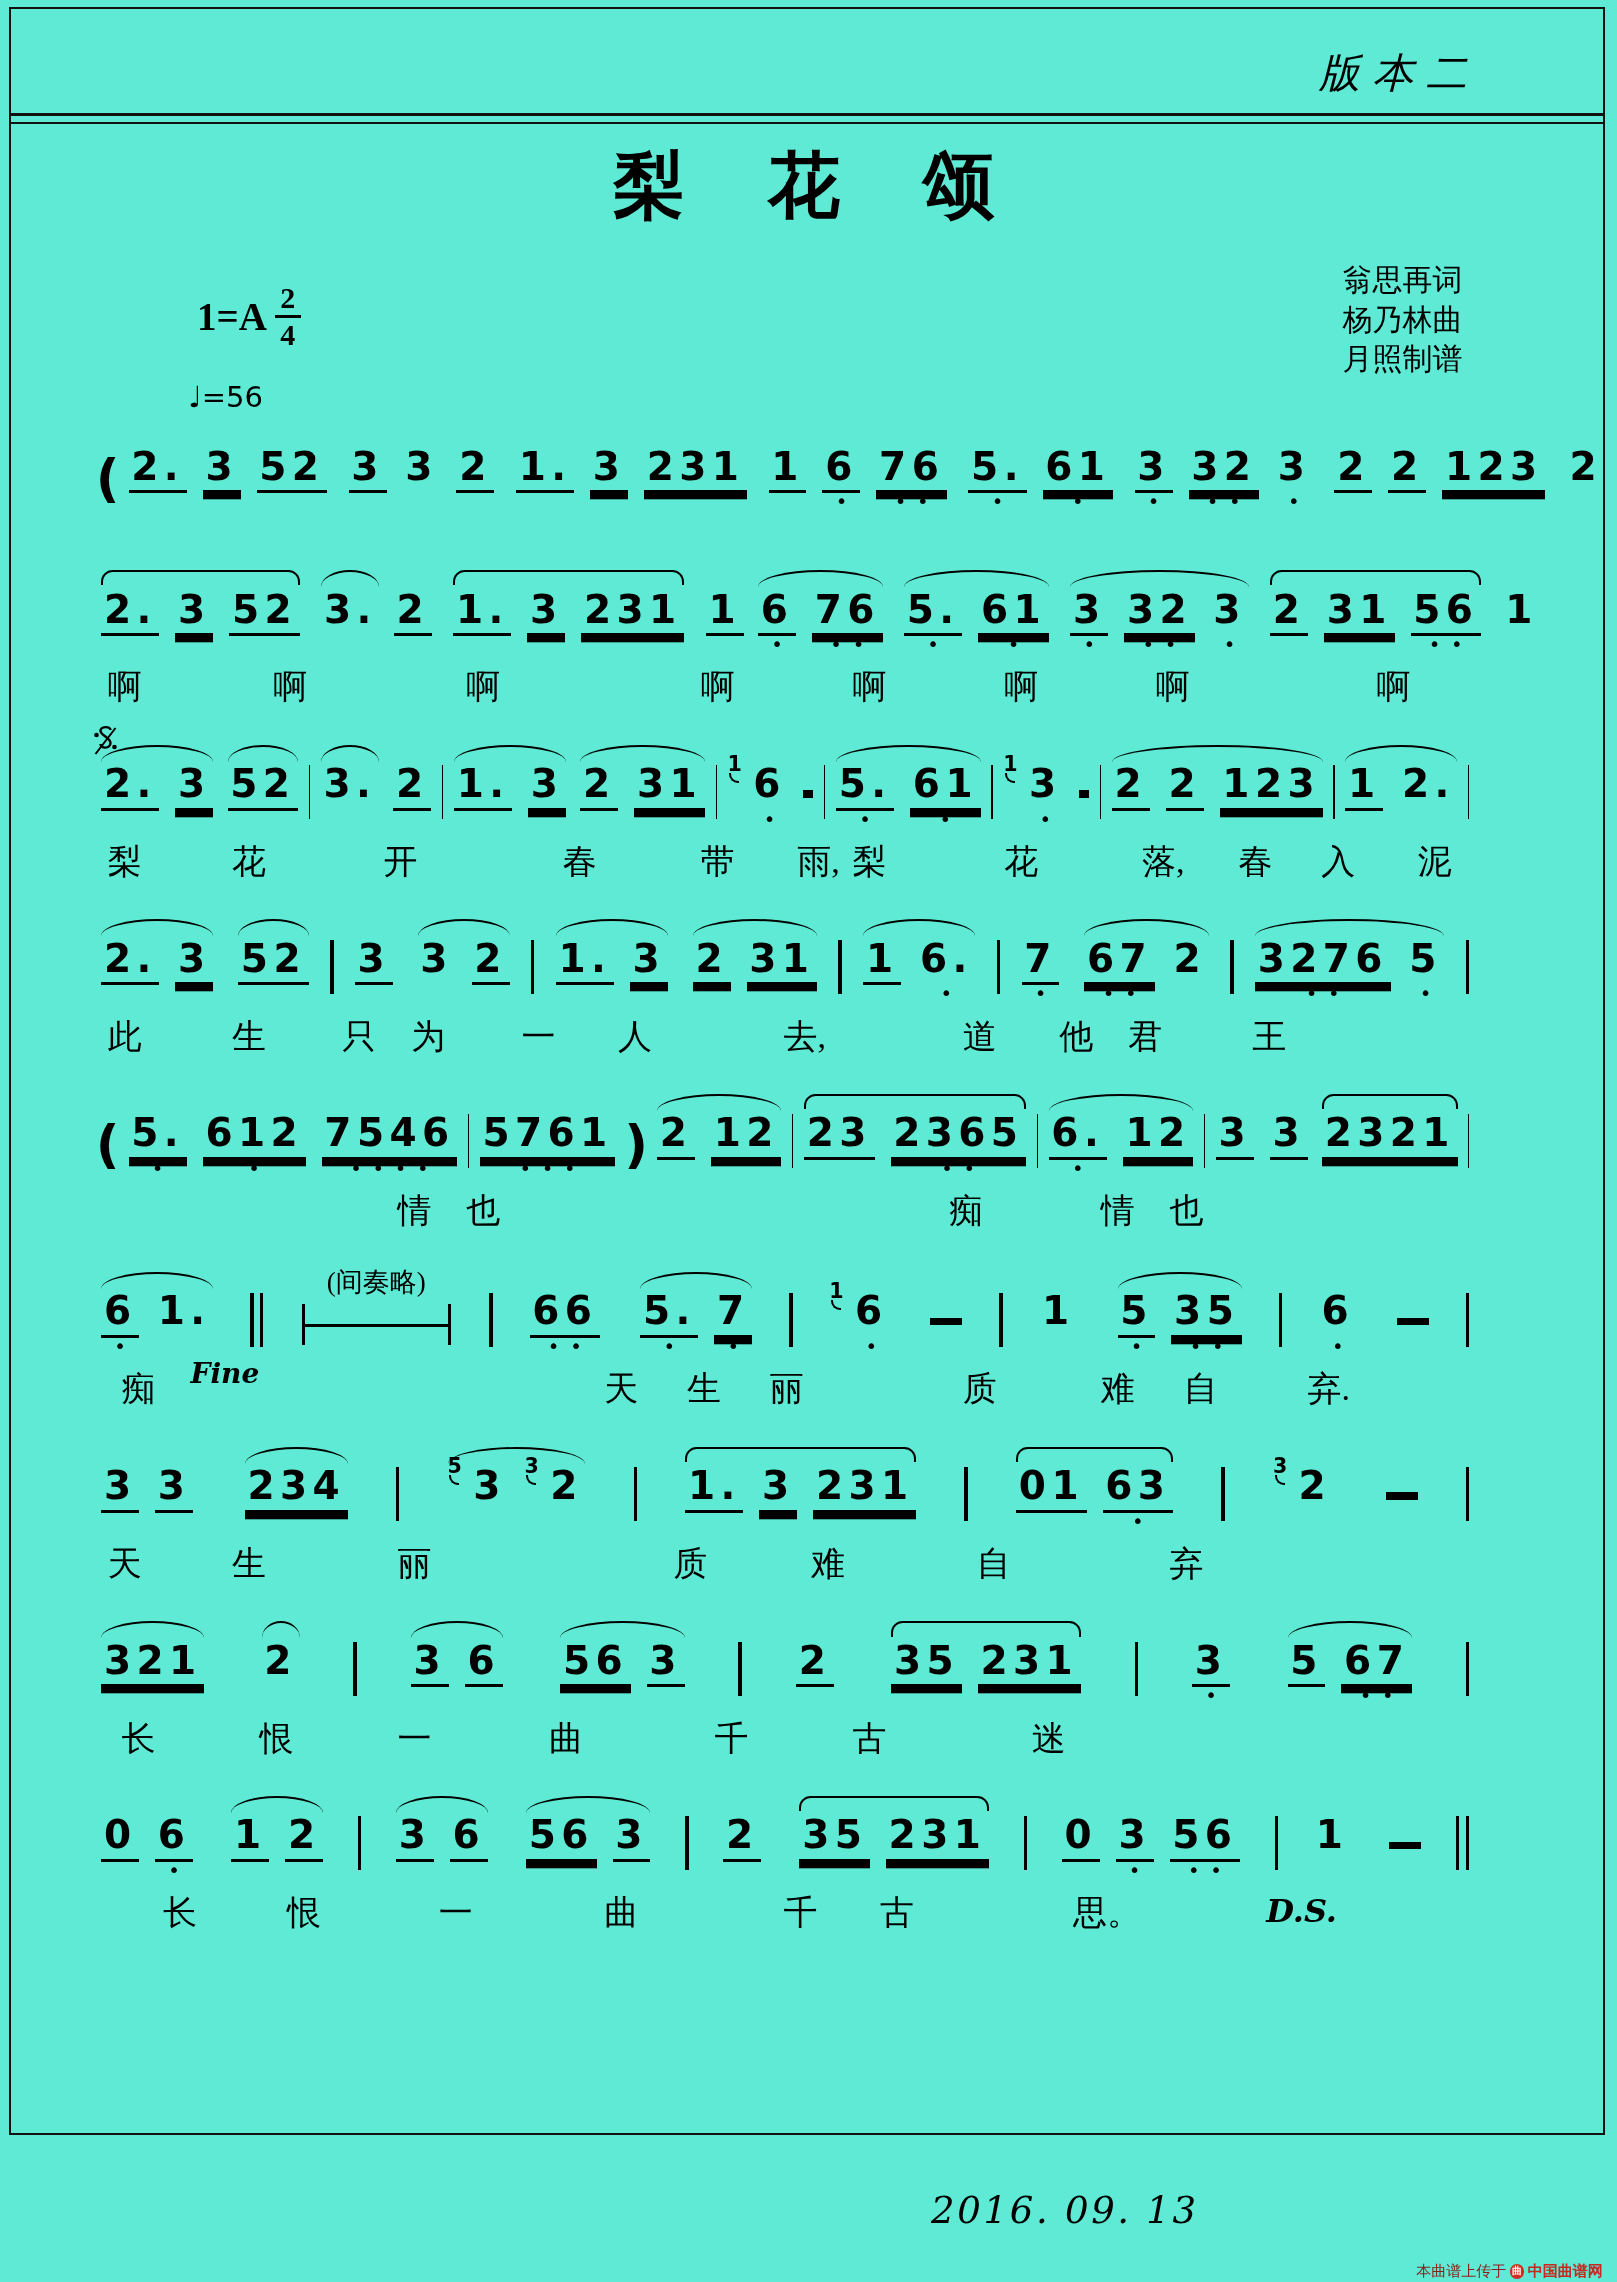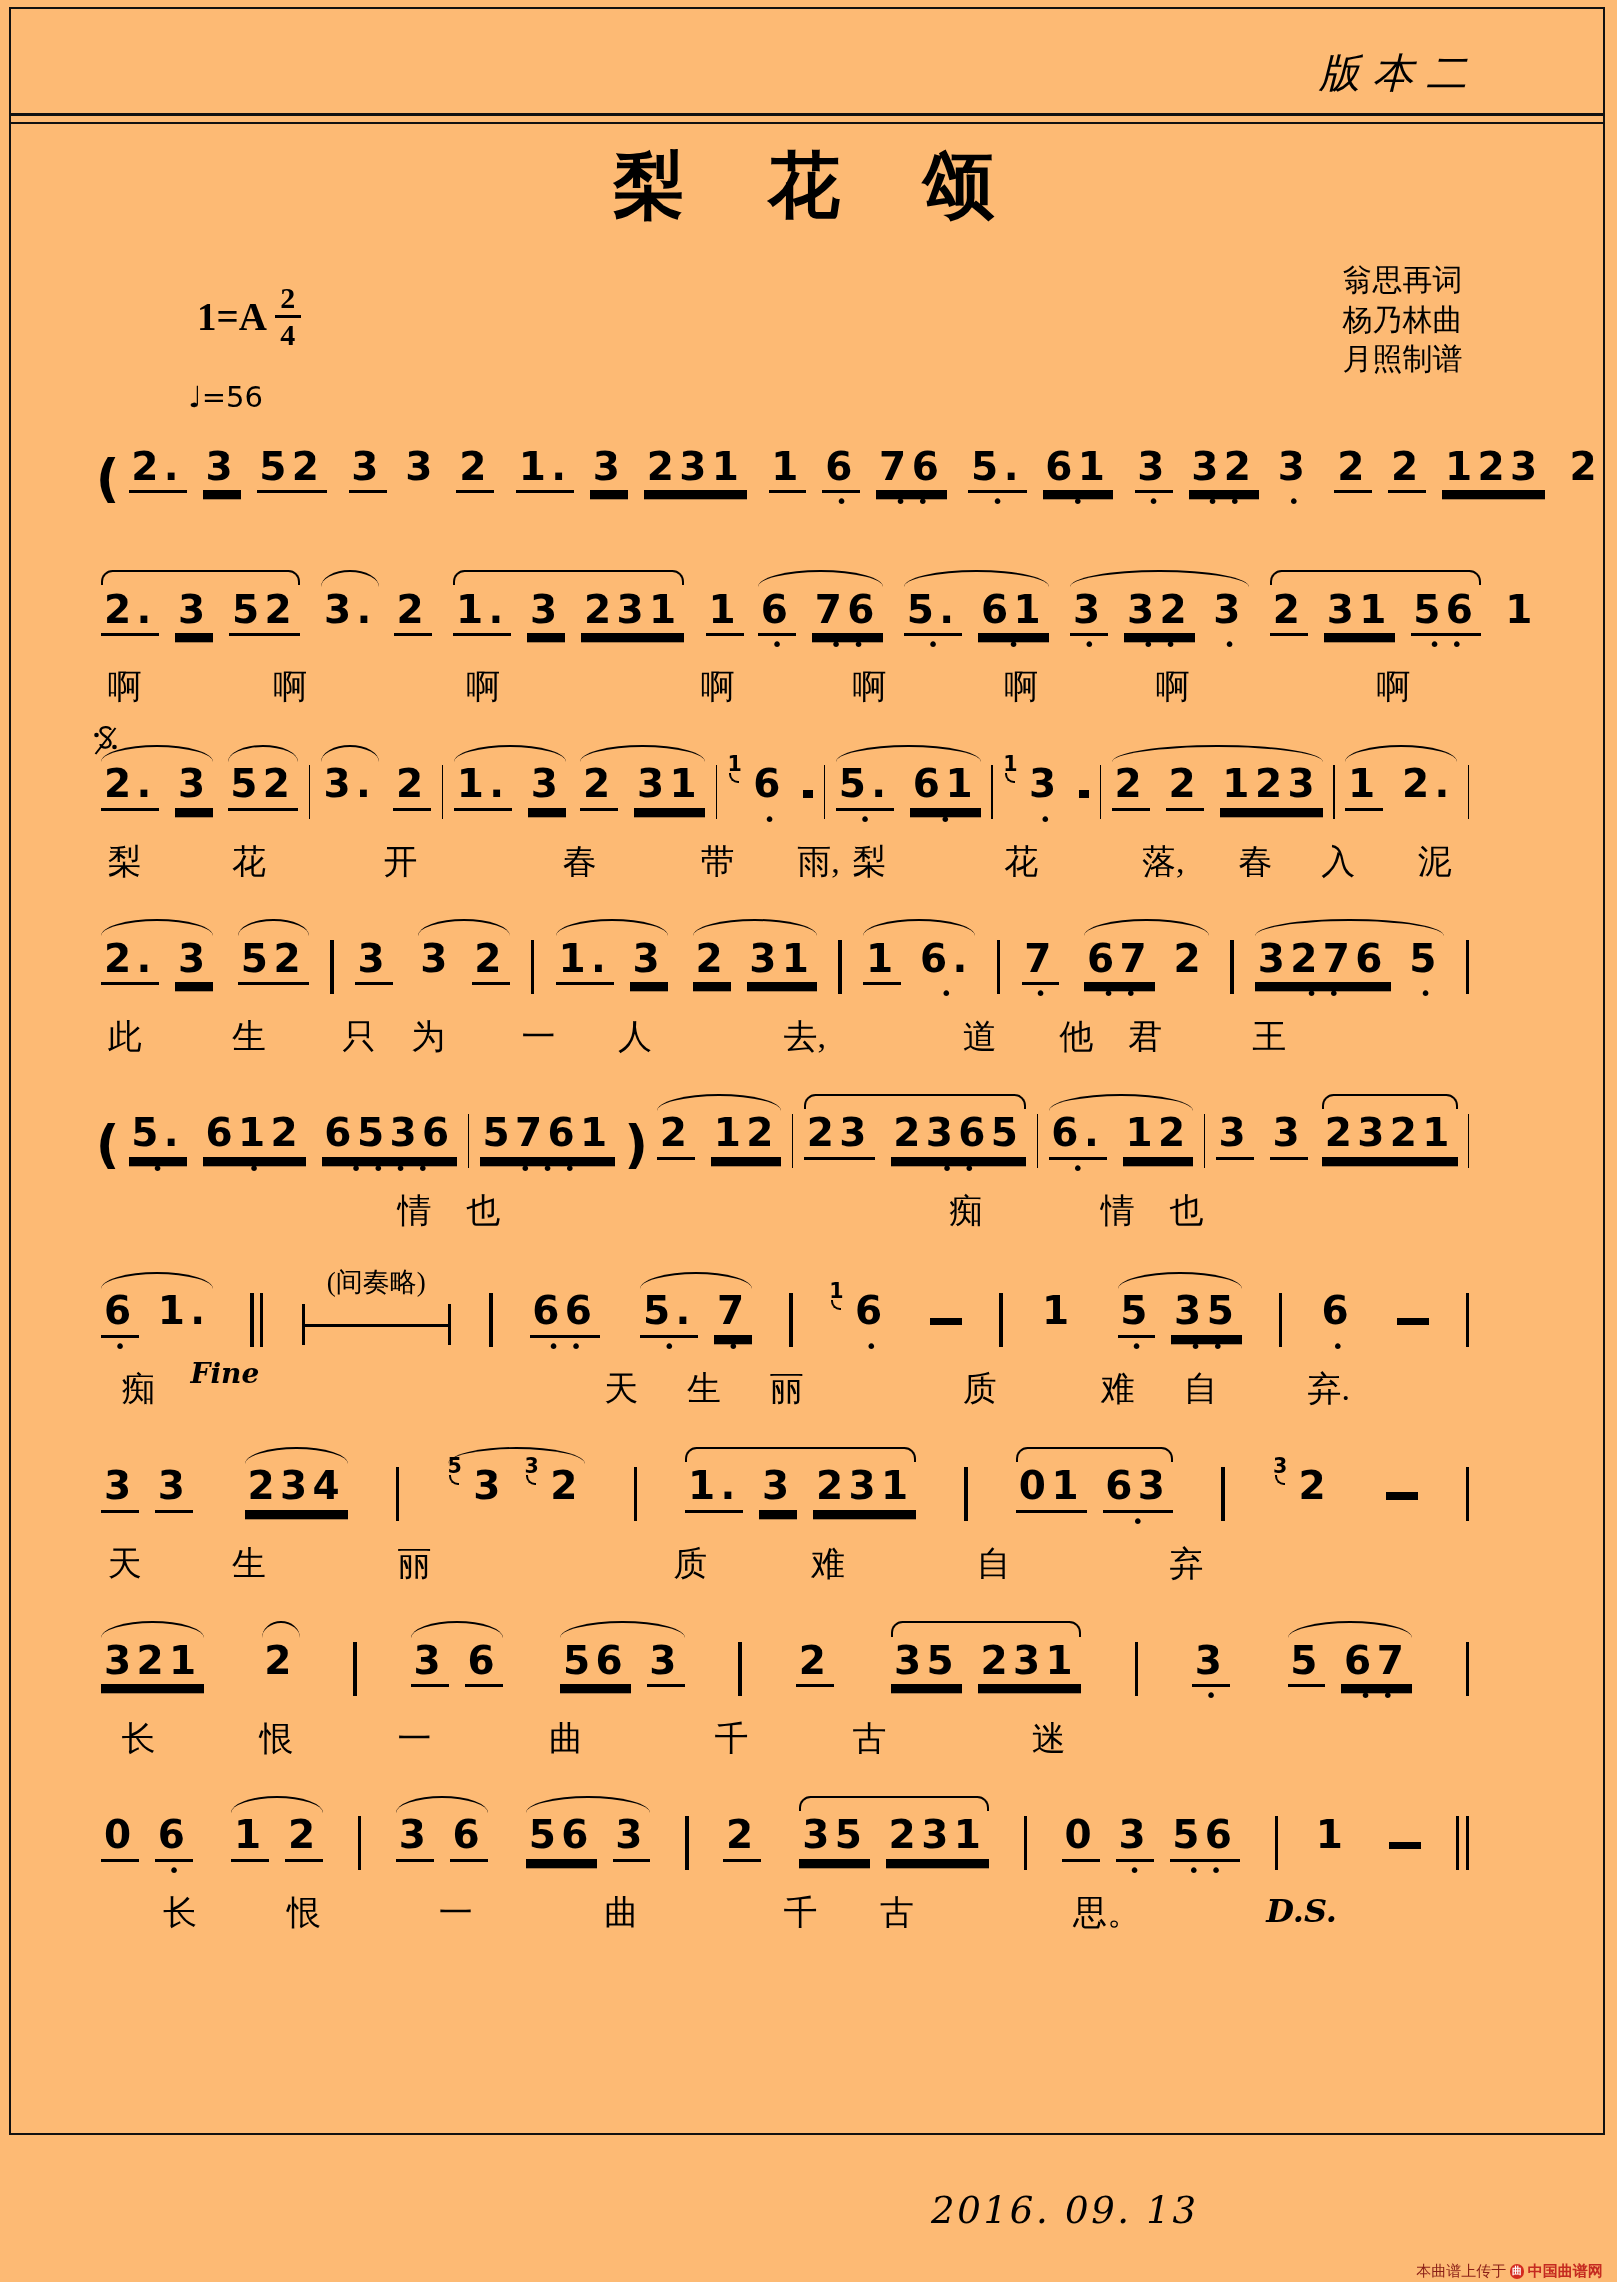--- a/index.html
+++ b/index.html
@@ -1,16 +1,16 @@
 <!DOCTYPE html>
 <html style="font-size:14.3px"><head>
 <meta charset="utf-8">
 <style>
   html,body{margin:0;padding:0;background:#e8e8e8;}
-  .page{position:relative;width:1617px;height:2283px;background:#fdba74;margin:0 auto;
+  .page{position:relative;width:1617px;height:2283px;background:#5eead4;margin:0 auto;
         font-family:"Liberation Serif", serif;color:#000;overflow:hidden;}
   .frame{position:absolute;left:9px;top:7.2px;right:12.5px;height:2124px;
          border-left:2.7px solid #111;border-right:2.7px solid #111;border-top:2.7px solid #111;border-bottom:2.7px solid #111;}
   .header{position:absolute;left:9px;top:7.2px;right:12.5px;height:421px;}
   .version{position:absolute;top:39px;right:125px;font-size:41px;font-family:"DejaVu Serif",serif;font-style:italic;letter-spacing:12.5px;}
   .rule{position:absolute;top:106px;left:0;right:0;height:5.4px;border-top:3.6px solid #111;border-bottom:2.7px solid #111;}
   .title{position:absolute;top:131px;left:0;right:0;text-align:center;font-size:72px;font-weight:bold;letter-spacing:5.4px;}
   .subtitle{position:absolute;top:260px;left:0;right:0;text-align:center;font-size:33px;}
   .credits{position:absolute;top:253px;right:142px;font-size:30px;line-height:1.32;text-align:left;}
   .keysig{position:absolute;top:276px;left:188px;font-size:39px;font-weight:bold;display:flex;align-items:center;gap:8px;}
@@ -596,21 +596,21 @@
           <span class="grp">
             <span class="cell u2">
               <span class="num">5.</span>
               <span class="dots">•</span>
             </span>
             <span class="cell u2">
               <span class="num">612</span>
               <span class="dots">•</span>
             </span>
             <span class="cell u2">
-              <span class="num">6536</span>
+              <span class="num">7546</span>
               <span class="dots">••••</span>
             </span>
           </span>
           <span class="bar"></span>
           <span class="grp">
             <span class="cell u2">
               <span class="num">5761</span>
               <span class="dots">•••</span>
             </span>
           </span>

